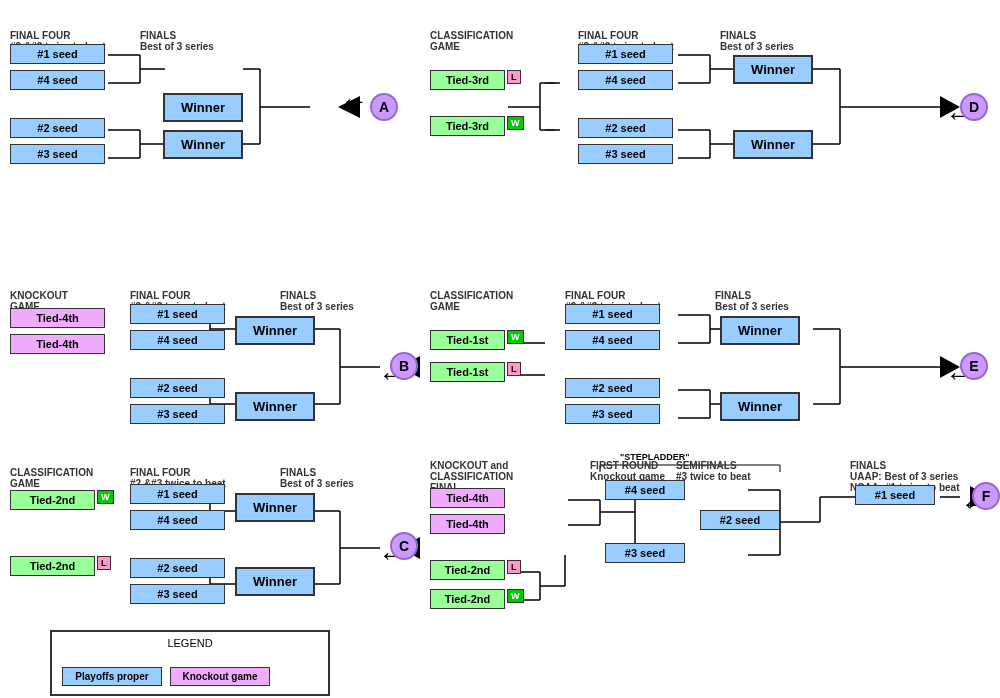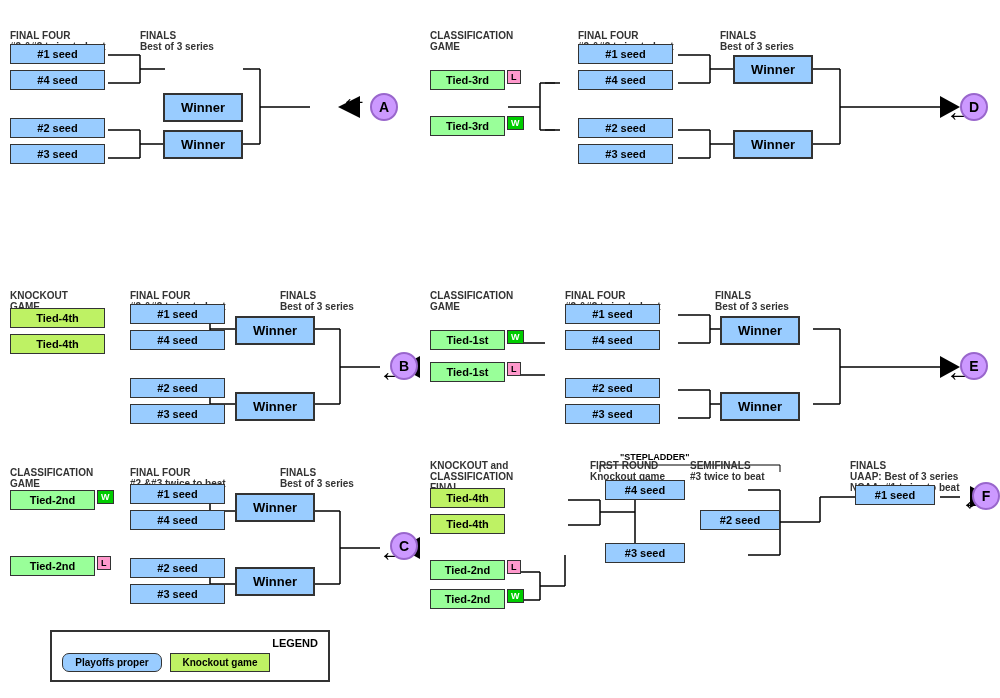--- a/index.html
+++ b/index.html
@@ -23,21 +23,21 @@
       display: inline-block;
       padding: 3px 8px;
       border: 1px solid #333;
       text-align: center;
       font-weight: bold;
       font-size: 11px;
       min-width: 70px;
     }
     .seed-blue { background: #99ccff; }
     .seed-green { background: #99ff99; }
-    .seed-yellow { background: #bef264; }
+    .seed-yellow { background: #f0abfc; }
     .winner-box {
       display: inline-block;
       padding: 5px 10px;
       border: 2px solid #333;
       background: #99ccff;
       text-align: center;
       font-weight: bold;
       font-size: 13px;
       min-width: 80px;
     }
@@ -362,21 +362,21 @@
 
   <div class="abs" style="left:430px; top:460px;">
     <div class="label-small">KNOCKOUT and</div>
     <div class="label-small">CLASSIFICATION</div>
     <div class="label-small">FINAL</div>
   </div>
   <div class="abs" style="left:590px; top:460px;">
     <div class="label-small">FIRST ROUND</div>
     <div class="label-small">Knockout game</div>
   </div>
-  <div class="abs" style="left:690px; top:460px;">
+  <div class="abs" style="left:676px; top:460px;">
     <div class="label-small">SEMIFINALS</div>
     <div class="label-small">#3 twice to beat</div>
   </div>
   <div class="abs" style="left:850px; top:460px;">
     <div class="label-small">FINALS</div>
     <div class="label-small">UAAP: Best of 3 series</div>
     <div class="label-small">NCAA: #1 twice to beat</div>
   </div>
 
   <div class="abs" style="left:620px; top:452px; font-size:9px; font-weight:bold;">"STEPLADDER"</div>
@@ -393,20 +393,20 @@
 
   <div class="abs seed-box seed-green" style="left:430px; top:560px; width:75px;">Tied-2nd</div>
   <div class="abs seed-box seed-green" style="left:430px; top:589px; width:75px;">Tied-2nd</div>
   <div class="abs wl-box wl-pink" style="left:507px; top:560px;">L</div>
   <div class="abs wl-box wl-green" style="left:507px; top:589px;">W</div>
 
   <div class="abs arrow-left" style="left:960px; top:485px;">←</div>
   <div class="abs circle-label" style="left:972px; top:482px;">F</div>
 
   <div class="abs legend-box" style="left:50px; top:630px; width:280px;">
-    <div style="text-align:right; font-weight:bold; margin-bottom:4px;">LEGEND</div>
+    <div style="text-align:center; font-weight:normal; margin-bottom:18px;">LEGEND</div>
     <div style="display:flex; gap:8px; align-items:center; margin-bottom:3px;">
-      <div class="seed-box seed-blue" style="min-width:100px; font-size:10px;border-radius:7px;">Playoffs proper</div>
+      <div class="seed-box seed-blue" style="min-width:100px; font-size:10px;">Playoffs proper</div>
       <div class="seed-box seed-yellow" style="min-width:100px; font-size:10px;">Knockout game</div>
     </div>
   </div>
 
 </div>
 
 </body></html>

